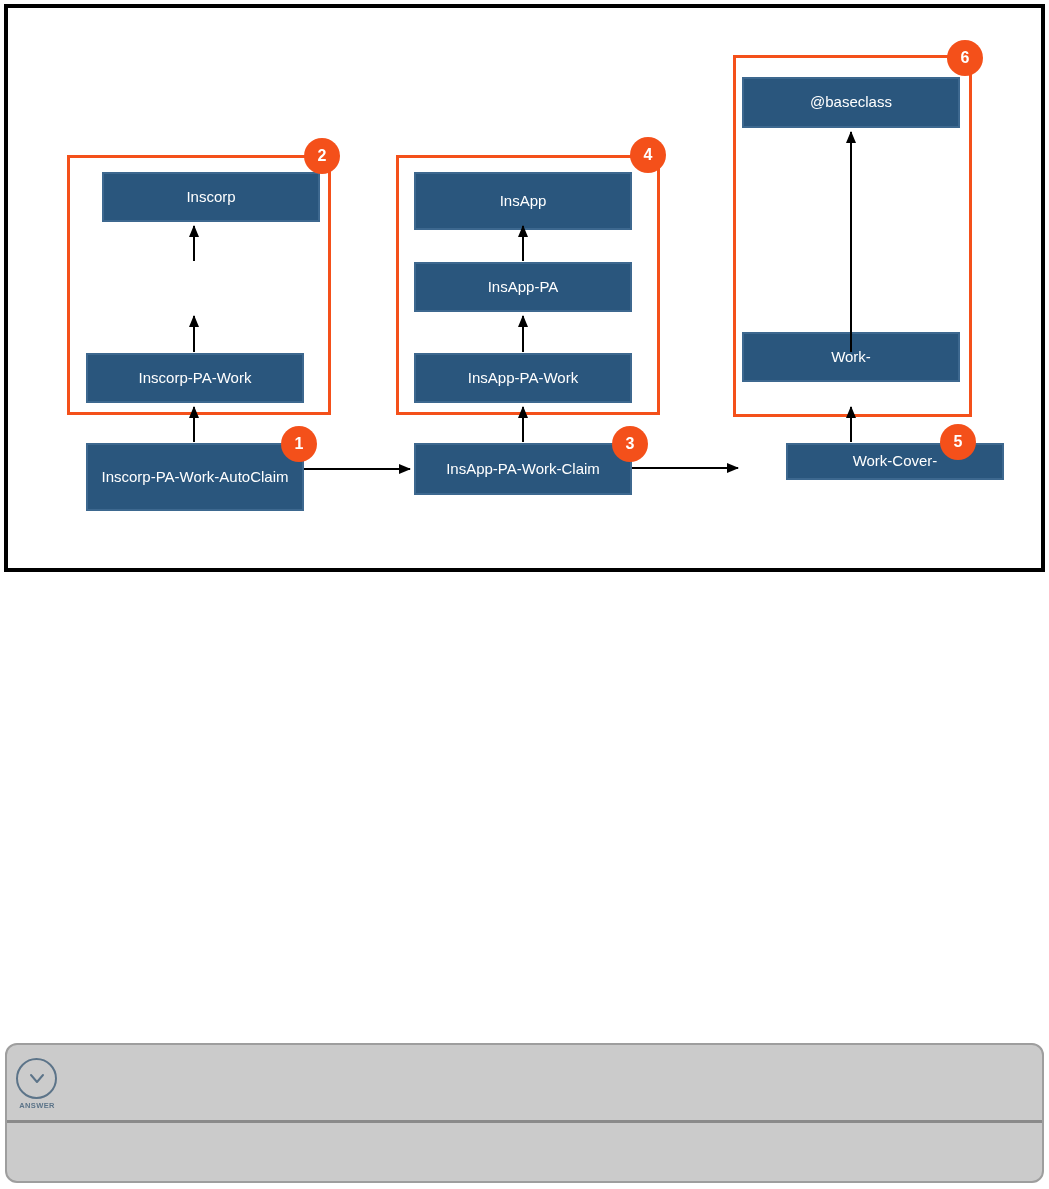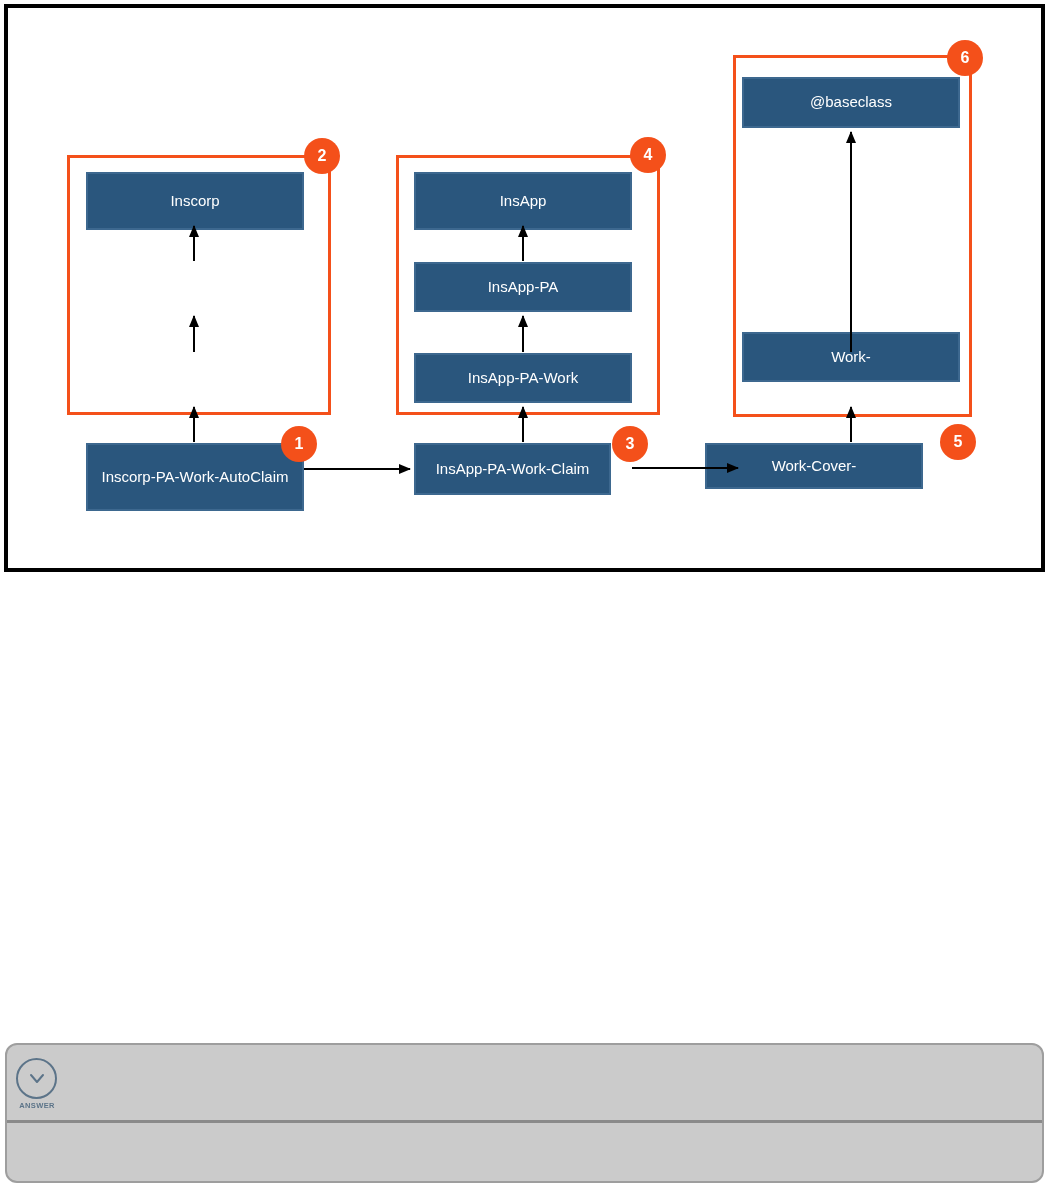--- a/index.html
+++ b/index.html
@@ -22,31 +22,31 @@
   
   .group{position:absolute;border:3px solid var(--accent-orange);box-sizing:border-box;background:transparent;z-index:1;}
   .g2{left:67px;top:155px;width:264px;height:260px;}
   .g4{left:396px;top:155px;width:264px;height:260px;}
   .g6{left:733px;top:55px;width:239px;height:362px;}
 
   
   .node{position:absolute;background:var(--node-fill);border:2px solid var(--node-border);
         color:#fff;display:flex;align-items:center;justify-content:center;text-align:right;
         font-size:15px;line-height:1.25;box-sizing:border-box;z-index:2;padding:2px 10px;}
-  .n-inscorp{left:86px;top:172px;width:218px;height:58px;}
+  .n-inscorp{left:102px;top:172px;width:218px;height:50px;}
   .n-inscorp-pa{left:86px;top:262px;width:218px;height:50px;}
   .n-inscorp-pa-work{left:86px;top:353px;width:218px;height:50px;}
   .n-autoclaim{left:86px;top:443px;width:218px;height:68px;}
   .n-insapp{left:414px;top:172px;width:218px;height:58px;}
   .n-insapp-pa{left:414px;top:262px;width:218px;height:50px;}
   .n-insapp-pa-work{left:414px;top:353px;width:218px;height:50px;}
-  .n-claim{left:414px;top:443px;width:197px;height:52px;}
+  .n-claim{left:414px;top:443px;width:218px;height:52px;}
   .n-baseclass{left:742px;top:77px;width:218px;height:51px;}
   .n-work{left:742px;top:332px;width:218px;height:50px;}
-  .n-workcover{left:705px;top:443px;width:218px;height:46px;}
+  .n-workcover{left:786px;top:443px;width:218px;height:37px;}
 
   
   .badge{position:absolute;width:36px;height:36px;border-radius:50%;background:var(--accent-orange);
          color:#fff;font-weight:bold;font-size:16px;display:flex;align-items:center;justify-content:center;
          z-index:6;}
   .b1{left:281px;top:426px;}
   .b2{left:304px;top:138px;}
   .b3{left:612px;top:426px;}
   .b4{left:630px;top:137px;}
   .b5{left:940px;top:424px;}
@@ -91,20 +91,21 @@
       <line x1="523" y1="352" x2="523" y2="316" marker-end="url(#ah)"></line>
       <line x1="523" y1="442" x2="523" y2="407" marker-end="url(#ah)"></line>
       <line x1="851" y1="352" x2="851" y2="132" marker-end="url(#ah)"></line>
       <line x1="851" y1="442" x2="851" y2="407" marker-end="url(#ah)"></line>
       <line x1="304" y1="469" x2="410" y2="469" marker-end="url(#ah)"></line>
       <line x1="632" y1="468" x2="738" y2="468" marker-end="url(#ah)"></line>
     </g>
   </svg>
 
   <div class="node n-inscorp">Inscorp</div>
+  <div class="node n-inscorp-pa-work">Inscorp-PA-Work</div>
   <div class="node n-autoclaim">Inscorp-PA-Work-AutoClaim</div>
 
   <div class="node n-insapp">InsApp</div>
   <div class="node n-insapp-pa">InsApp-PA</div>
   <div class="node n-insapp-pa-work">InsApp-PA-Work</div>
   <div class="node n-claim">InsApp-PA-Work-Claim</div>
 
   <div class="node n-baseclass">@baseclass</div>
   <div class="node n-work">Work-</div>
   <div class="node n-workcover">Work-Cover-</div>

